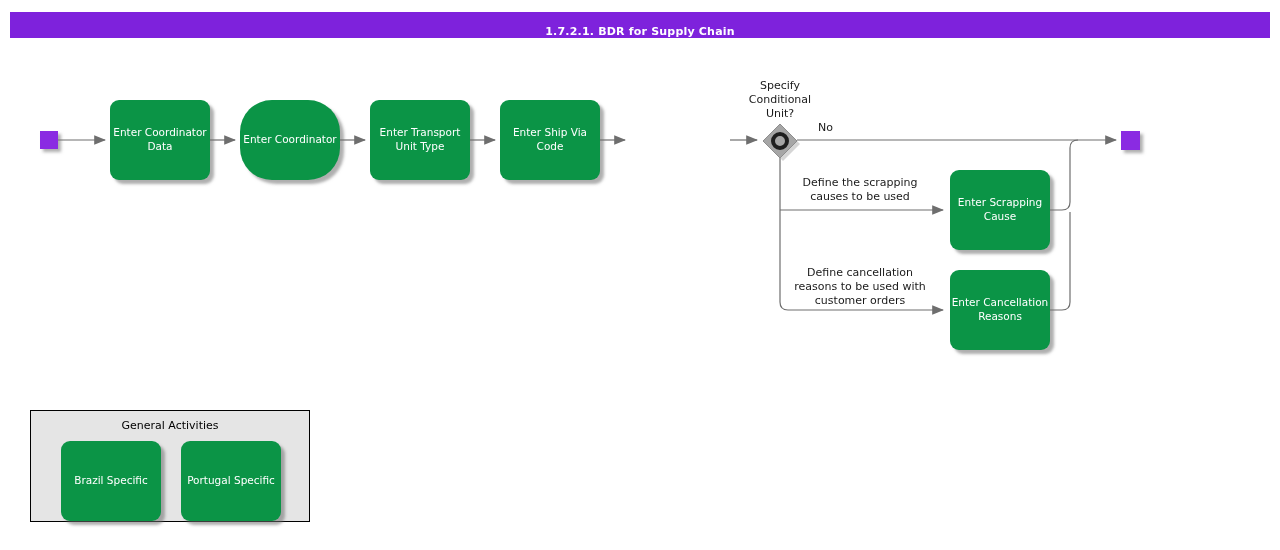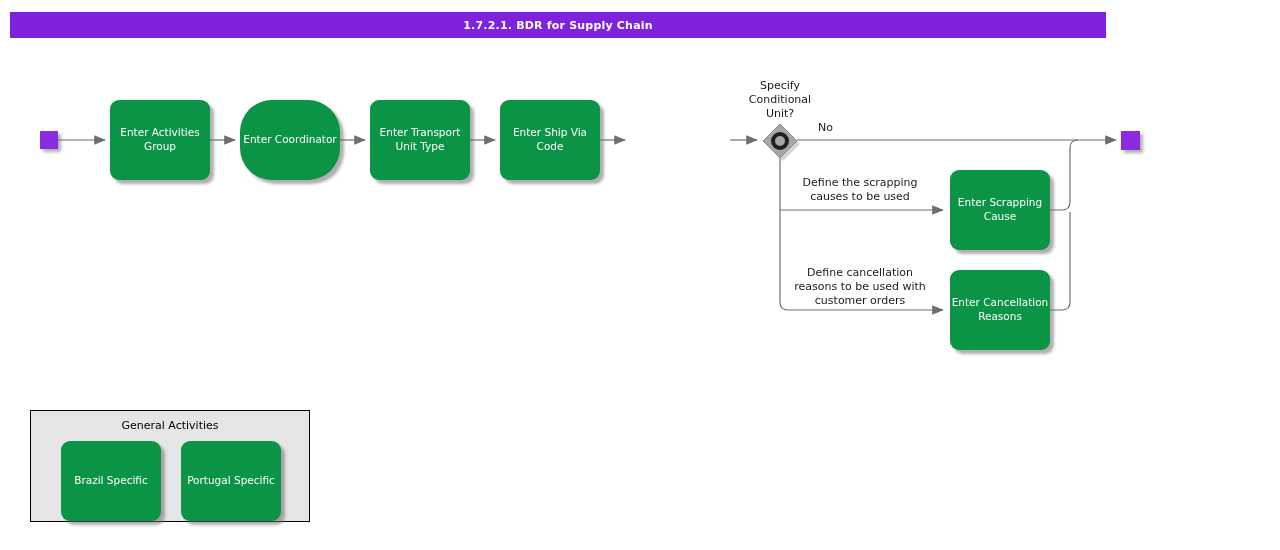--- a/index.html
+++ b/index.html
@@ -7,23 +7,23 @@
     --purple-event:#8a2be2;
     --green:#0b9446;
     --gray:#6e6e6e;
     --ink:#1a1a1a;
   }
   *{margin:0;padding:0;box-sizing:border-box;}
   html,body{width:1280px;height:550px;background:#ffffff;overflow:hidden;
     font-family:"DejaVu Sans","Liberation Sans",sans-serif;}
   .stage{position:absolute;left:0;top:0;width:1280px;height:550px;}
 
-  .title-bar{position:absolute;left:10px;top:12px;width:1096px;height:26px;
+  .title-bar{position:absolute;left:10px;top:12px;width:1260px;height:26px;
     background:var(--purple-bar);color:#ffffff;font-size:11px;font-weight:bold;
-    display:flex;align-items:center;justify-content:center;letter-spacing:.2px;}
+    display:flex;align-items:flex-end;justify-content:center;letter-spacing:.2px;}
 
   svg.wires{position:absolute;left:0;top:0;width:1280px;height:550px;}
 
   .task{position:absolute;width:100px;height:80px;background:var(--green);
     color:#ffffff;border-radius:9px;display:flex;align-items:center;justify-content:center;
     text-align:center;font-size:10.5px;line-height:1.3;padding:0 1px;
     box-shadow:4px 4px 3px rgba(110,110,110,.55);cursor:pointer;}
 
   .event{position:absolute;width:18px;height:18px;background:var(--purple-event);
     box-shadow:3px 3px 3px rgba(110,110,110,.55);}
@@ -67,21 +67,21 @@
     </g>
     <g>
       <polygon points="783,127 800,144 783,161 766,144" fill="#b3b3b3" opacity="0.55"></polygon>
       <polygon points="780,124 797,141 780,158 763,141" fill="#a6a6a6" stroke="#8d8d8d" stroke-width="1"></polygon>
       <circle cx="780" cy="141" r="7" fill="none" stroke="#1f1f1f" stroke-width="4"></circle>
     </g>
   </svg>
 
   <div class="event" style="left:40px;top:131px;"></div>
 
-  <div class="task" style="left:110px;top:100px;">Enter Activities Group</div>
+  <div class="task" style="left:110px;top:100px;">Enter Coordinator Data</div>
   <div class="task" style="left:240px;top:100px;border-radius:32px;">Enter Coordinator</div>
   <div class="task" style="left:370px;top:100px;">Enter Transport Unit Type</div>
   <div class="task" style="left:500px;top:100px;text-align:center;">Enter Ship Via Code</div>
 
   <div class="note" style="left:735px;top:79px;width:90px;">Specify Conditional Unit?</div>
   <div class="note" style="left:818px;top:121px;">No</div>
 
   <div class="note" style="left:795px;top:176px;width:130px;">Define the scrapping causes to be used</div>
   <div class="task" style="left:950px;top:170px;">Enter Scrapping Cause</div>
 

